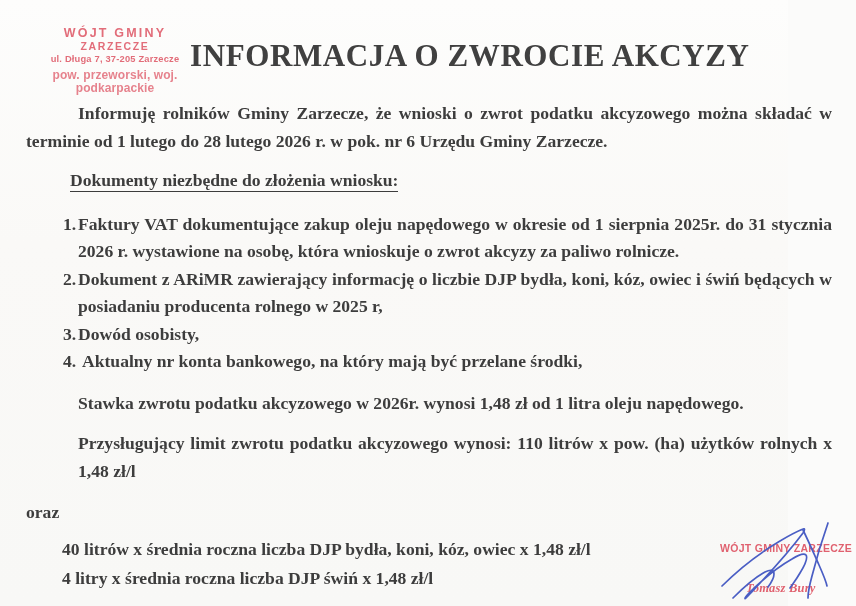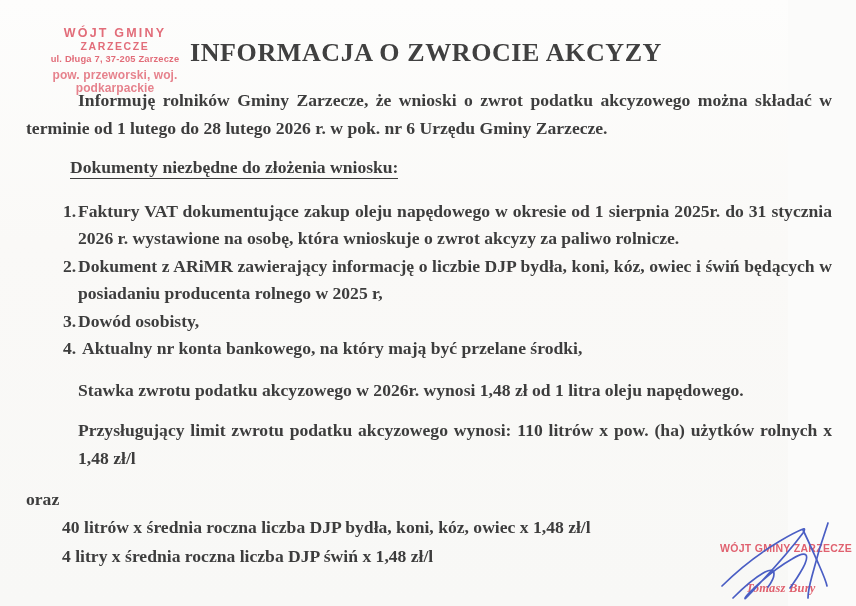--- a/index.html
+++ b/index.html
@@ -60,32 +60,32 @@
     letter-spacing: .1px;
     margin-top: 5px;
     opacity: .85;
   }
 
   
   .doc-title {
     position: absolute;
     left: 190px;
     top: 38px;
-    font-size: 26px;
+    font-size: 31px;
     font-weight: 700;
     letter-spacing: .6px;
     color: #404040;
     white-space: nowrap;
   }
 
   
   .body-text {
     position: absolute;
     left: 26px;
-    top: 87px;
+    top: 100px;
     width: 806px;
     font-size: 17.6px;
     font-weight: 700;
     line-height: 27.5px;
     color: #3d3d3d;
   }
 
   .intro {
     text-align: justify;
     text-indent: 52px;
@@ -137,20 +137,21 @@
   }
   .para-block.tight { margin-top: 13px; }
 
   .oraz {
     margin-top: 14px;
     text-align: left;
     padding-right: 30px;
   }
 
   .tail {
+    margin-top: 9px;
     padding-left: 36px;
   }
   .tail div { white-space: nowrap; }
   .tail div + div { margin-top: 2px; }
 
   
   .signature-block {
     position: absolute;
     left: 706px;
     top: 520px;

